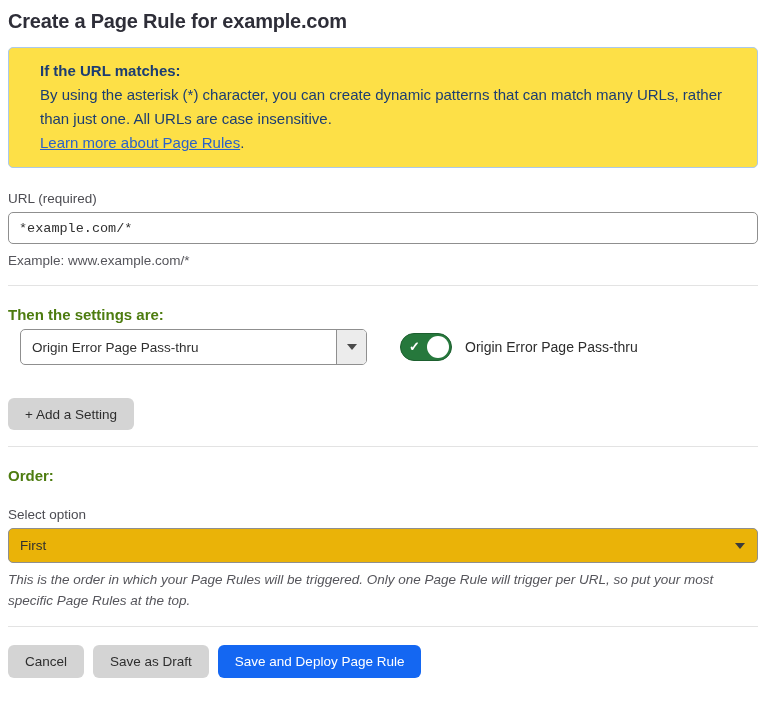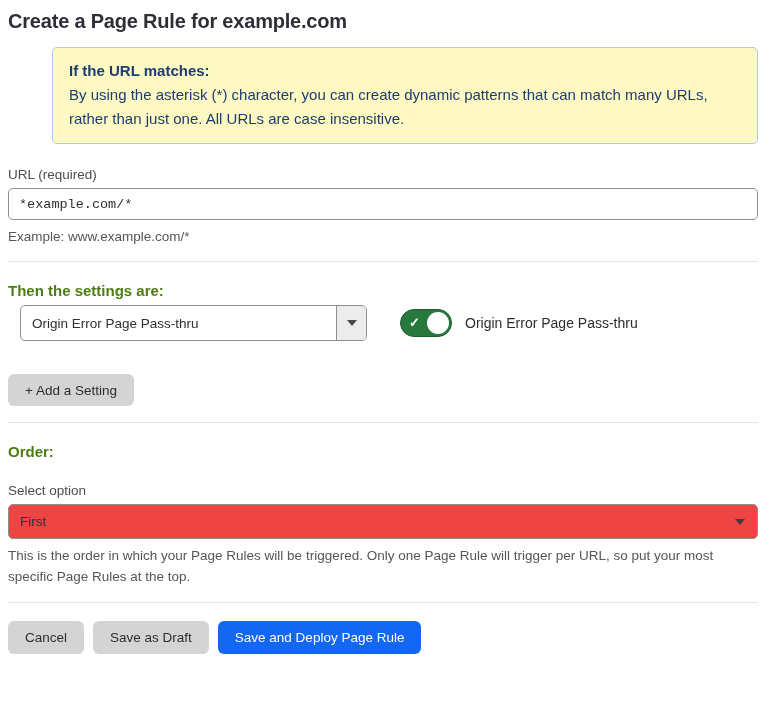--- a/index.html
+++ b/index.html
@@ -17,28 +17,27 @@
   h1.page-title {
     margin: 2px 0 0 0;
     font-size: 20px;
     font-weight: 700;
     color: #2e2e38;
     letter-spacing: -0.2px;
   }
 
   .info-box {
     margin-top: 14px;
-    background: #fef9c3;
+    background: #fde047;
     border: 1px solid #abc9ec;
     border-radius: 5px;
-    padding: 11px 16px 12px 16px;
+    padding: 11px 16px 12px 31px;
     font-size: 15px;
     line-height: 24px;
     color: #1c3d72;
-    margin-left: 44px;
   }
   .info-heading { font-weight: 700; }
   .info-link {
     color: #2c62c9;
     text-decoration: underline;
     cursor: pointer;
   }
 
   .field-label {
     display: block;
@@ -181,21 +180,21 @@
   }
   .add-setting-btn { margin-top: 33px; height: 32px; }
 
   .select-full {
     position: relative;
     margin-top: 6px;
     width: 100%;
     height: 35px;
     border: 1px solid #8f8f8f;
     border-radius: 5px;
-    background: #ef4444;
+    background: #eab308;
     display: flex;
     align-items: center;
     padding: 0 30px 0 11px;
     font-size: 13.5px;
     color: #303030;
     cursor: pointer;
   }
   .select-full .caret-down {
     position: absolute;
     right: 12px;
@@ -203,38 +202,40 @@
     margin-top: -3px;
     border-top-color: #3c3c3c;
   }
 
   .order-help {
     margin-top: 6px;
     font-size: 13.5px;
     line-height: 21px;
     color: #55555b;
     max-width: 746px;
+    font-style: italic;
   }
 
   .footer-actions {
     margin-top: 18px;
     display: flex;
     gap: 9px;
   }
 </style>
 </head>
 <body>
 
 <div class="page">
 
   <h1 class="page-title">Create a Page Rule for example.com</h1>
 
   <div class="info-box">
     <div class="info-heading">If the URL matches:</div>
     <div class="info-body">By using the asterisk (*) character, you can create dynamic patterns that can match many URLs, rather than just one. All URLs are case insensitive.</div>
+    <div class="info-link-row"><a class="info-link">Learn more about Page Rules</a><span>.</span></div>
   </div>
 
   <label class="field-label">URL (required)</label>
   <input type="text" class="text-input" value="*example.com/*" style="">
   <div class="helper">Example: www.example.com/*</div>
 
   <hr class="divider d1">
 
   <h2 class="section-heading">Then the settings are:</h2>
 

